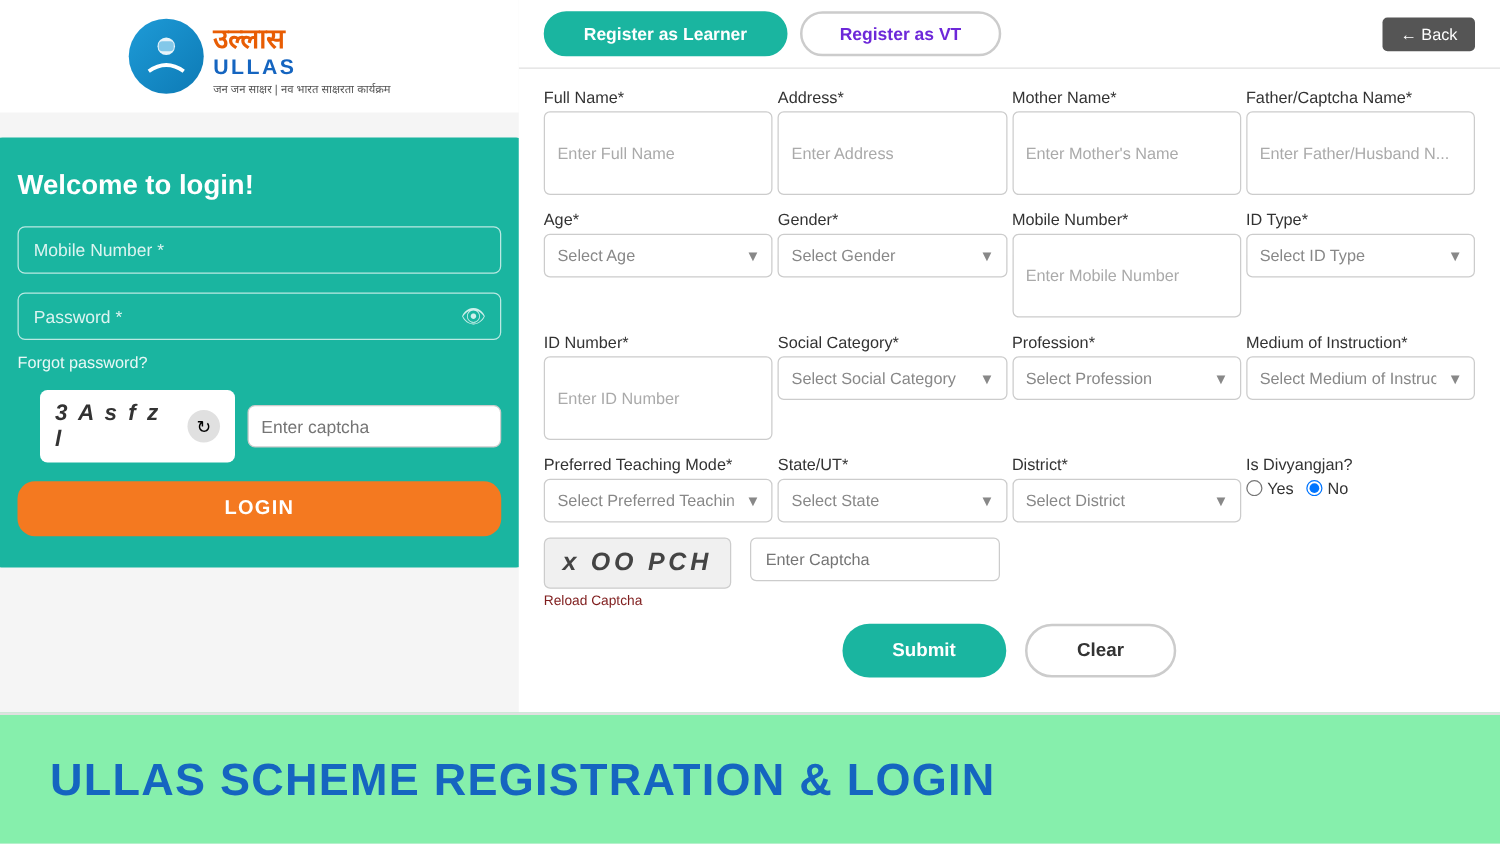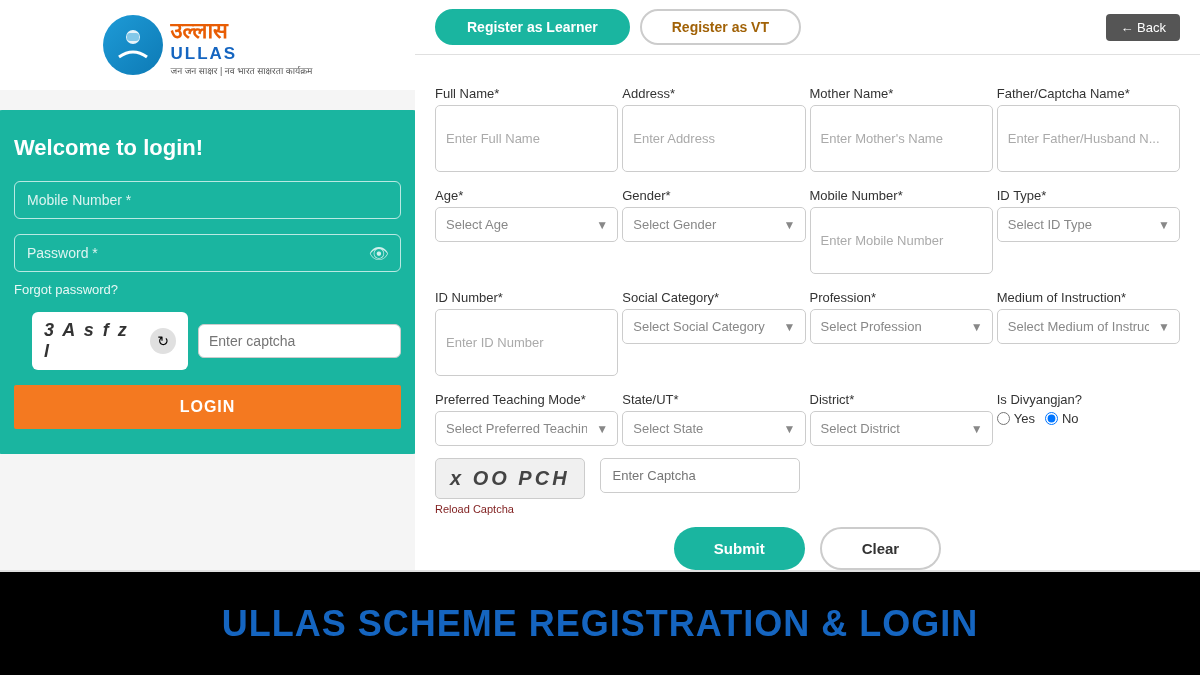--- a/index.html
+++ b/index.html
@@ -95,21 +95,21 @@
       font-size: 14px;
       color: #333;
       outline: none;
     }
 
     .login-btn {
       width: 100%;
       background: #f47920;
       color: white;
       border: none;
-      border-radius: 2px;
+      border-radius: 14px;
       padding: 13px;
       font-size: 16px;
       font-weight: bold;
       cursor: pointer;
       letter-spacing: 1px;
     }
 
     
     .right-panel {
       flex: 1;
@@ -131,21 +131,21 @@
     .tab-btn {
       padding: 8px 30px;
       border-radius: 25px;
       border: 2px solid #1ab5a0;
       font-size: 14px;
       font-weight: bold;
       cursor: pointer;
       transition: all 0.2s;
     }
     .tab-btn.active { background: #1ab5a0; color: white; }
-    .tab-btn.inactive { background: white; color: #a16207; border-color: #ccc; }
+    .tab-btn.inactive { background: white; color: #6d28d9; border-color: #ccc; }
 
     .back-btn {
       margin-left: auto;
       background: #555;
       color: white;
       border: none;
       border-radius: 4px;
       padding: 6px 14px;
       font-size: 13px;
       cursor: pointer;
@@ -156,21 +156,20 @@
       padding: 15px 20px;
       overflow-y: auto;
       flex: 1;
     }
 
     .form-grid {
       display: grid;
       grid-template-columns: repeat(4, 1fr);
       gap: 12px 4px;
       margin-bottom: 12px;
-      margin-top: 16px;
     }
 
     .form-group { display: flex; flex-direction: column; gap: 4px; }
     .form-label { font-size: 13px; color: #333; font-weight: 500; }
 
     .form-input {
       width: 100%;
       border: 1px solid #ccc;
       border-radius: 5px;
       padding: 25px 10px;
@@ -245,25 +244,26 @@
       font-weight: bold;
       cursor: pointer;
     }
 
     .divyangjan-row { display: flex; align-items: center; gap: 10px; }
     .radio-label { font-size: 13px; color: #333; display: flex; align-items: center; gap: 4px; }
 
     
     .bottom-banner {
       height: 105px;
-      background: #000000;
+      background: #86efac;
       display: flex;
       align-items: center;
-      justify-content: center;
+      justify-content: flex-start;
       border-top: 2px solid #e0e0e0;
+      padding-left: 40px;
     }
 
     .banner-text {
       font-size: 36px;
       font-weight: 900;
       color: #1565c0;
       letter-spacing: 1px;
     }
   </style>
 </head>

